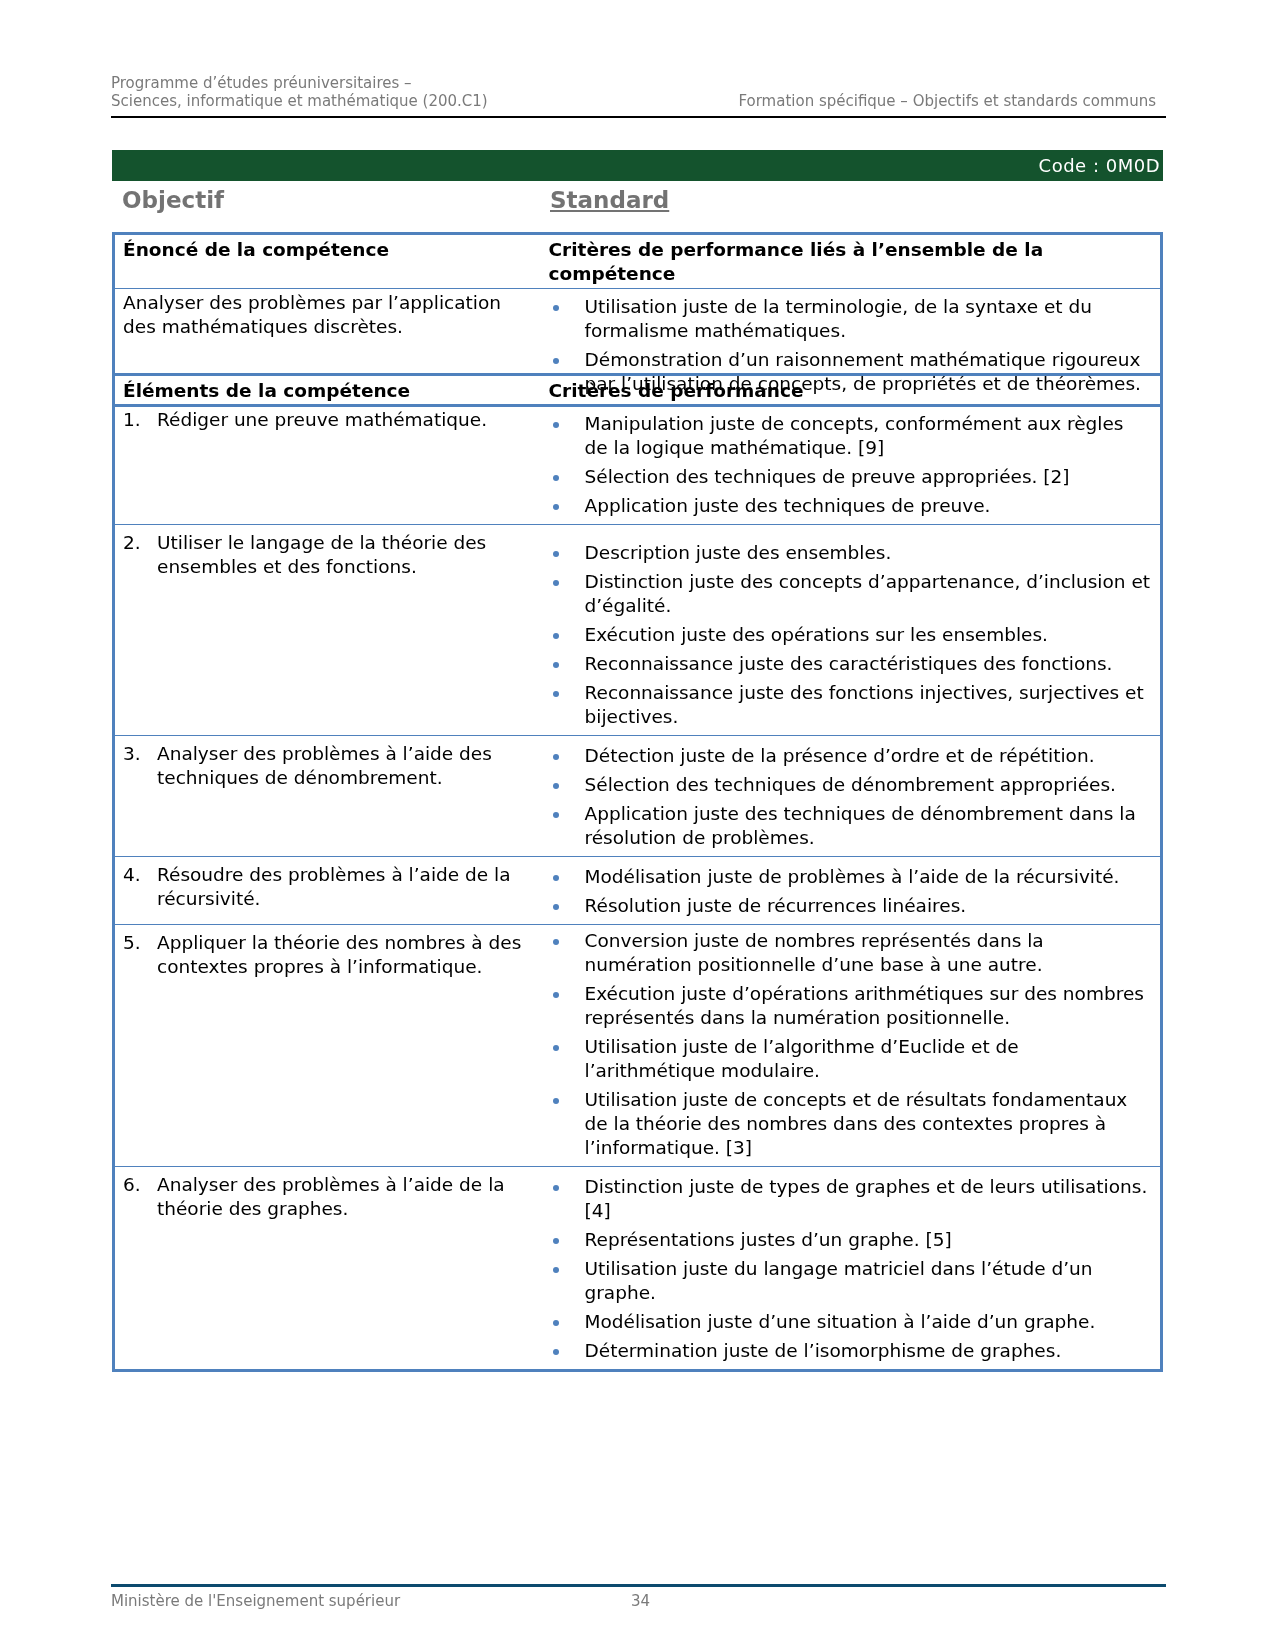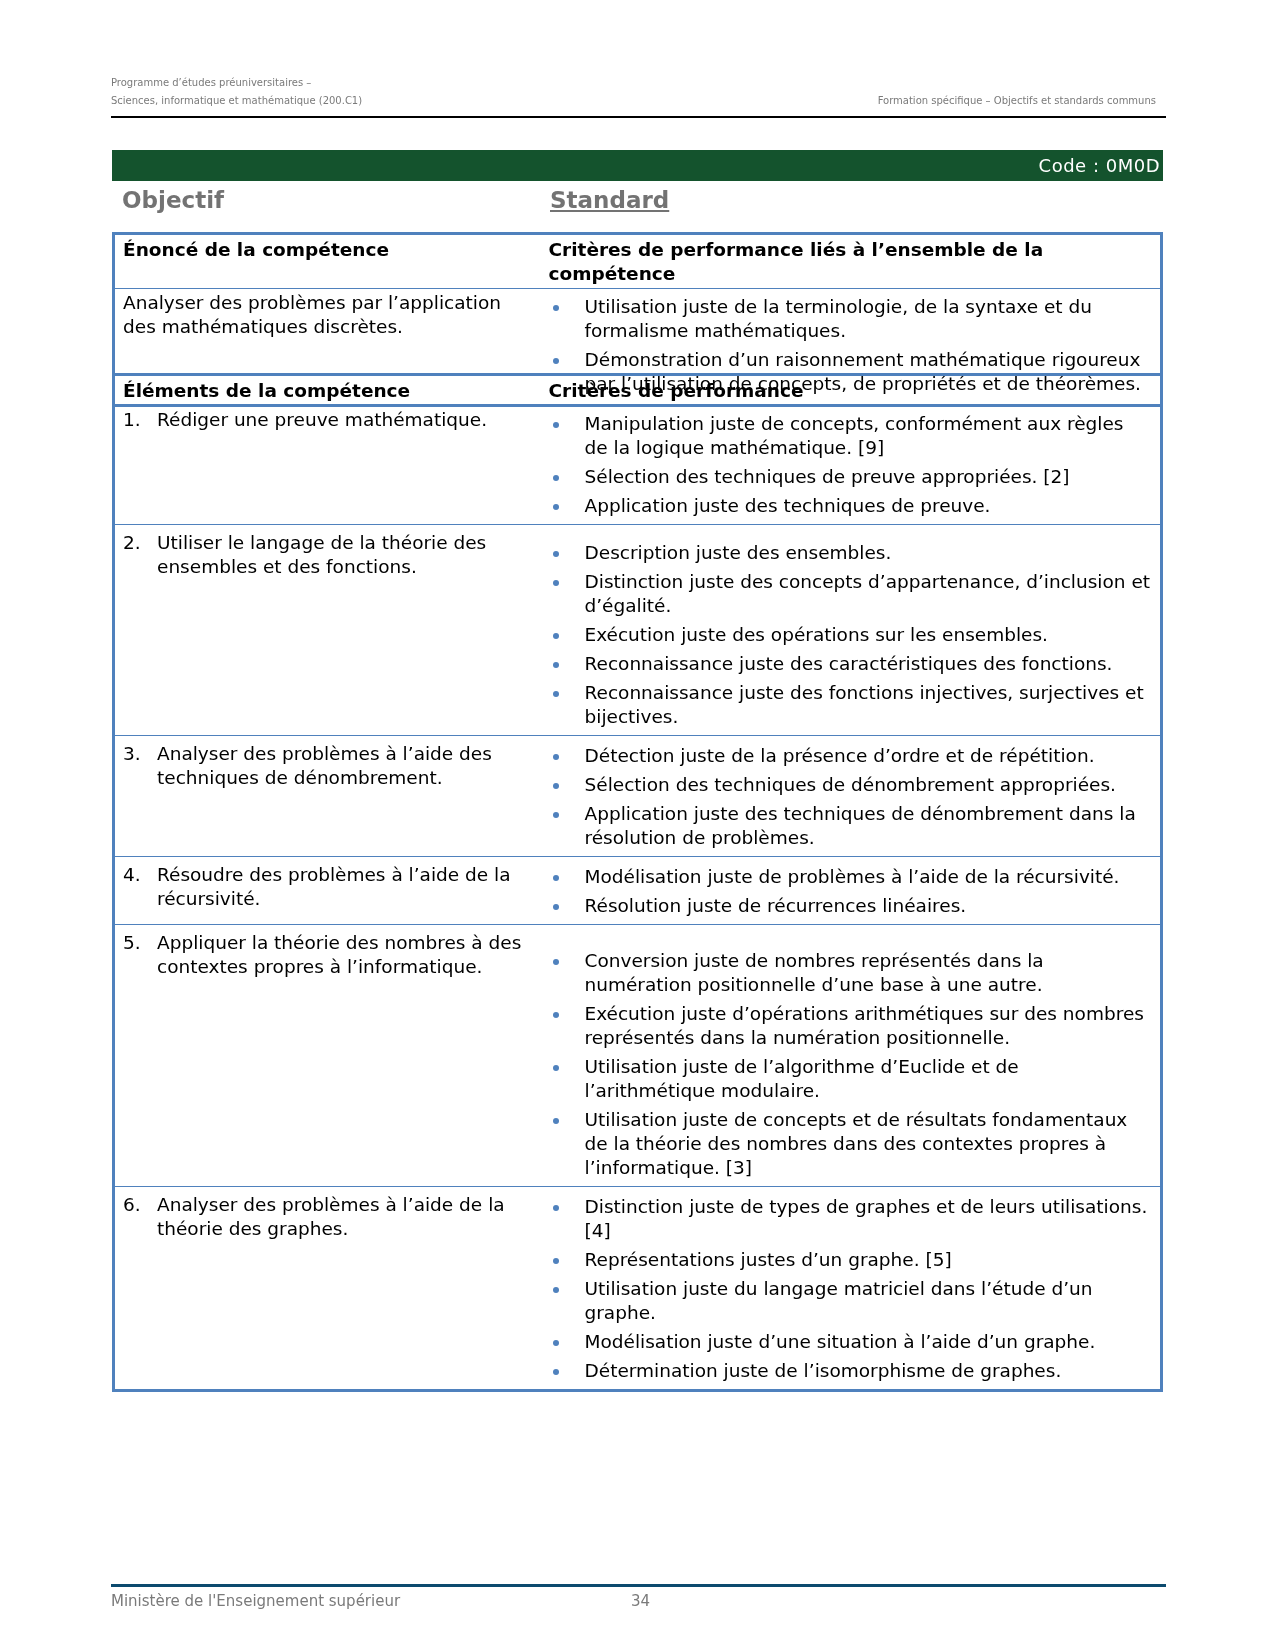--- a/index.html
+++ b/index.html
@@ -1,19 +1,19 @@
 <!DOCTYPE html>
 <html><head>
 <meta charset="utf-8">
 <style>
   html, body { margin: 0; padding: 0; background: #ffffff; }
   body { width: 1275px; height: 1650px; position: relative; overflow: hidden;
          font-family: "DejaVu Sans", sans-serif; color: #000; }
   .page-header { position: absolute; left: 111px; top: 74px; width: 1055px; height: 42px;
-                 border-bottom: 2px solid #000; color: #7a7a7a; font-size: 10px; }
+                 border-bottom: 2px solid #000; color: #7a7a7a; font-size: 15px; }
   .page-header .left { position: absolute; left: 0; top: 0; line-height: 18px; }
   .page-header .right { position: absolute; right: 10px; top: 18px; line-height: 18px; }
 
   .code-bar { position: absolute; left: 112px; top: 150px; width: 1051px; height: 31px;
               background: #14532d; color: #ffffff; font-size: 18px; text-align: right;
               box-sizing: border-box; padding-right: 3px; line-height: 31px; letter-spacing: 0.5px; }
 
   .col-heads { position: absolute; left: 112px; top: 183px; width: 1051px; height: 34px;
                color: #737373; font-weight: bold; font-size: 23px; }
   .col-heads .obj { position: absolute; left: 10px; top: 0; line-height: 34px; }
@@ -149,21 +149,21 @@
     </ul>
         </td>
   </tr>
   <tr class="row">
     <td style="padding-top:6px;">
           <div class="num-item">
             <span class="n">5.</span>
             <span>Appliquer la théorie des nombres à des contextes propres à l’informatique.</span>
           </div>
         </td>
-    <td style="padding-top:24px;">
+    <td style="padding-top:4px;">
           <ul class="crit">
       <li><span class="dot"></span><span>Conversion juste de nombres représentés dans la numération positionnelle d’une base à une autre.</span></li>
       <li><span class="dot"></span><span>Exécution juste d’opérations arithmétiques sur des nombres représentés dans la numération positionnelle.</span></li>
       <li><span class="dot"></span><span>Utilisation juste de l’algorithme d’Euclide et de l’arithmétique modulaire.</span></li>
       <li><span class="dot"></span><span>Utilisation juste de concepts et de résultats fondamentaux de la théorie des nombres dans des contextes propres à l’informatique. [3]</span></li>
     </ul>
         </td>
   </tr>
   <tr class="row">
     <td style="padding-top:6px;">

